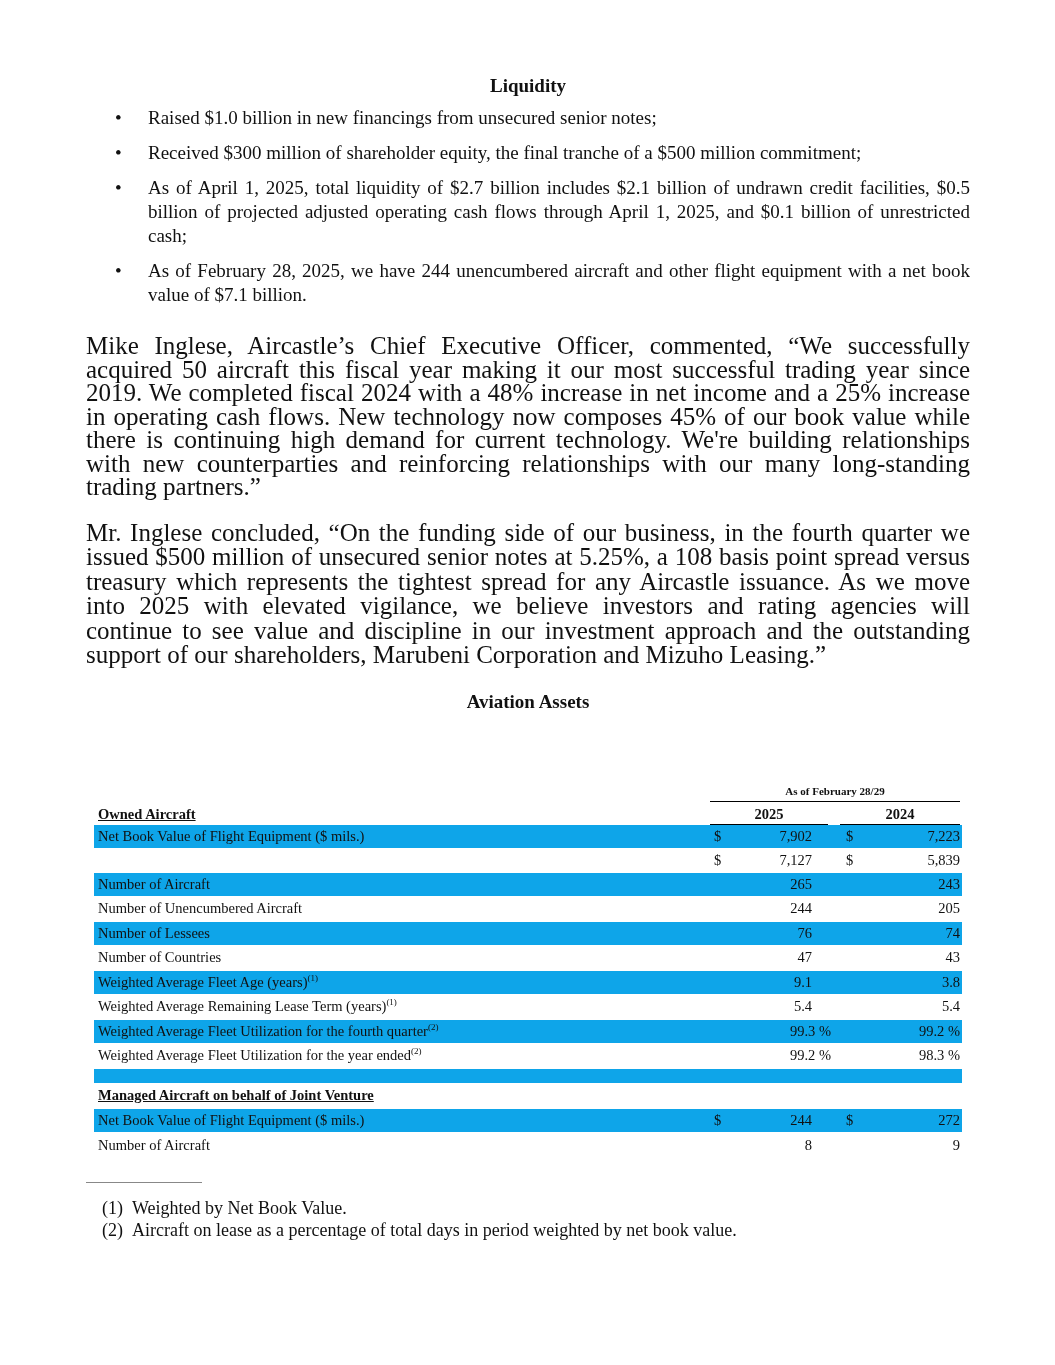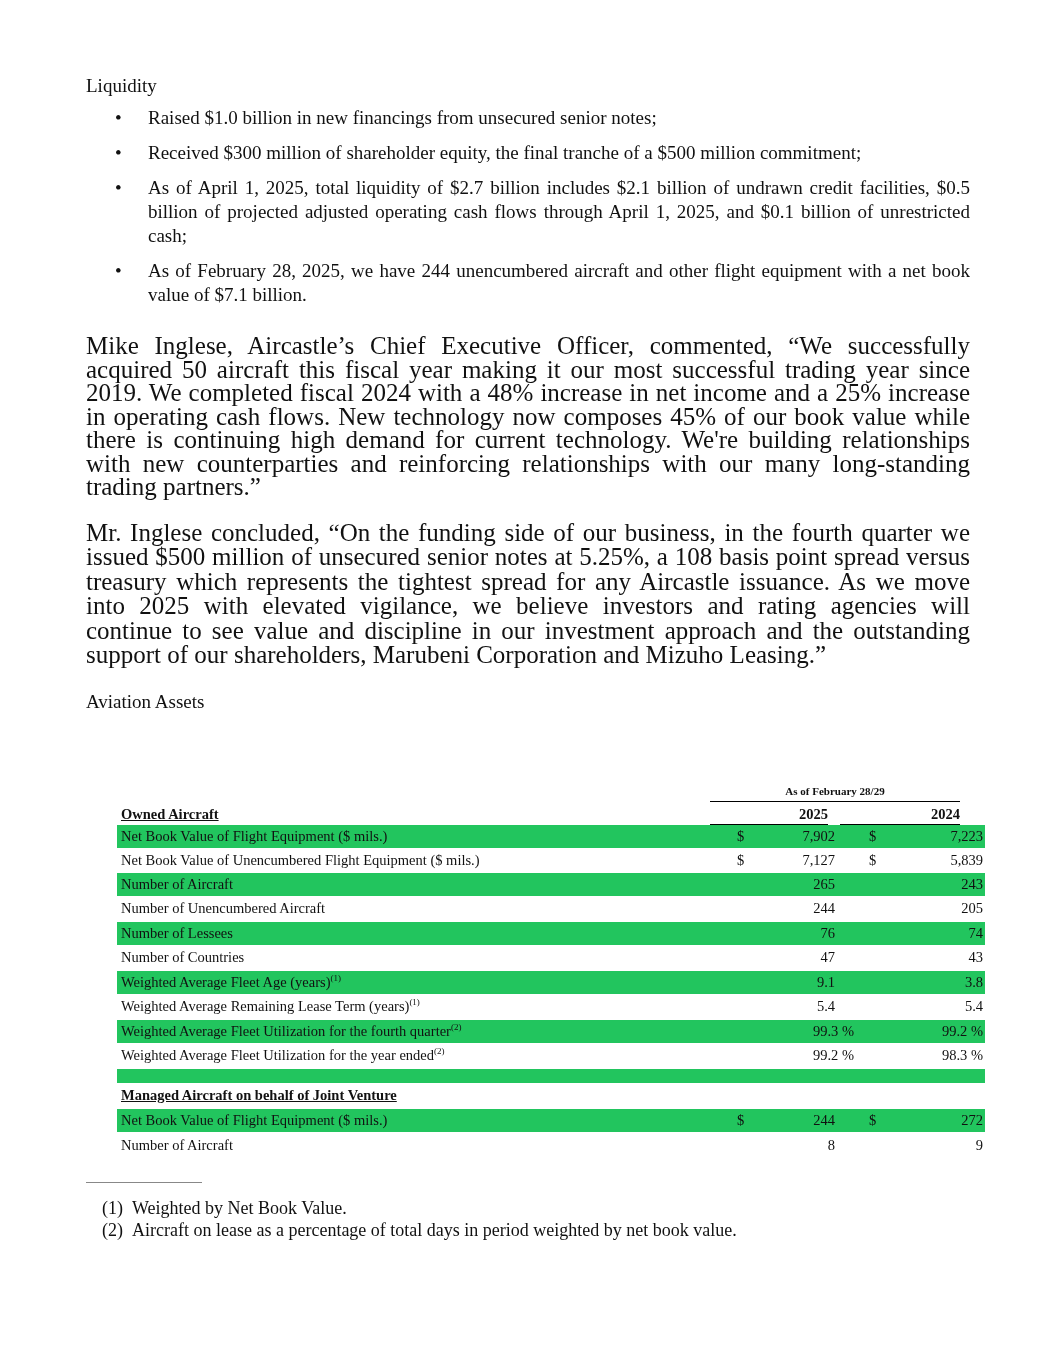--- a/index.html
+++ b/index.html
@@ -1,48 +1,48 @@
 <!DOCTYPE html>
 <html><head>
   <meta charset="utf-8">
   <style>
     html, body { margin: 0; padding: 0; background: #ffffff; }
     body {
       width: 1055px; height: 1365px; position: relative; overflow: hidden;
       font-family: "Liberation Serif", serif; color: #111;
     }
     .page { position: absolute; left: 86px; top: 74px; width: 884px; }
-    .h { font-weight: normal; font-size: 19px; margin: 0; line-height: 24px; }
+    .h { font-weight: bold; font-size: 19px; margin: 0; line-height: 24px; text-align: center; }
     ul.bullets { list-style: none; margin: 8px 0 0 0; padding: 0; }
     ul.bullets li {
       position: relative; padding-left: 62px; font-size: 19px; line-height: 24px;
       text-align: justify; margin-bottom: 11px;
     }
     ul.bullets li .dot { position: absolute; left: 29px; top: 0; }
     p.para { font-size: 25px; line-height: 23.5px; text-align: justify; margin: 0; }
     .gap2 { height: 22px; }
 
     .tbl-wrap { position: absolute; left: 94px; top: 782px; width: 868px; }
     .grp-head {
       position: absolute; left: 616px; width: 250px; top: 0; text-align: center;
       font-weight: bold; font-size: 11px; line-height: 18px;
       border-bottom: 1.5px solid #000; padding-bottom: 1px;
     }
-    .row { position: absolute; left: 0; width: 868px; height: 23px; font-size: 14.5px; line-height: 23px; margin-left: 23px; }
-    .row.shade { background: #22c55e; }
+    .row { position: absolute; left: 0; width: 868px; height: 23px; font-size: 14.5px; line-height: 23px; }
+    .row.shade { background: #0ea5e9; }
     .row .lbl { position: absolute; left: 4px; top: 0; white-space: nowrap; }
     .row .lbl sup { font-size: 9px; vertical-align: top; position: relative; top: -4px; }
     .row .lbl.sec { font-weight: bold; text-decoration: underline; }
     .cur1 { position: absolute; left: 620px; }
     .v1 { position: absolute; right: 150px; text-align: right; }
     .cur2 { position: absolute; left: 752px; }
     .v2 { position: absolute; right: 2px; text-align: right; }
     .pct1 { position: absolute; right: 131px; text-align: left; }
     .pct2 { position: absolute; right: 2px; text-align: right; }
-    .yr { position: absolute; top: 0; font-weight: bold; text-align: right; font-size: 14.5px; line-height: 20px;
+    .yr { position: absolute; top: 0; font-weight: bold; text-align: center; font-size: 14.5px; line-height: 20px;
           border-bottom: 1.5px solid #000; }
     .footline { position: absolute; left: 86px; top: 1182px; width: 116px; border-top: 1px solid #888; }
     .fn { position: absolute; left: 102px; font-size: 18px; line-height: 16px; }
     .fn .num { display: inline-block; width: 30px; }
   </style>
 </head>
 <body>
 
 <div class="page">
   <h3 class="h">Liquidity</h3>
@@ -71,21 +71,20 @@
     </div>
 
   <div class="row shade" style="top:43px">
     <span class="lbl">Net Book Value of Flight Equipment ($ mils.)</span>
     <span class="cur1">$</span>
       <span class="v1">7,902</span>
     <span class="cur2">$</span>
       <span class="v2">7,223</span>
   </div>
   <div class="row" style="top:67px">
-    <span class="lbl">Net Book Value of Unencumbered Flight Equipment ($ mils.)</span>
     <span class="cur1">$</span>
       <span class="v1">7,127</span>
     <span class="cur2">$</span>
       <span class="v2">5,839</span>
   </div>
   <div class="row shade" style="top:91px">
     <span class="lbl">Number of Aircraft</span>
     <span class="v1">265</span>
       <span class="v2">243</span>
   </div>

